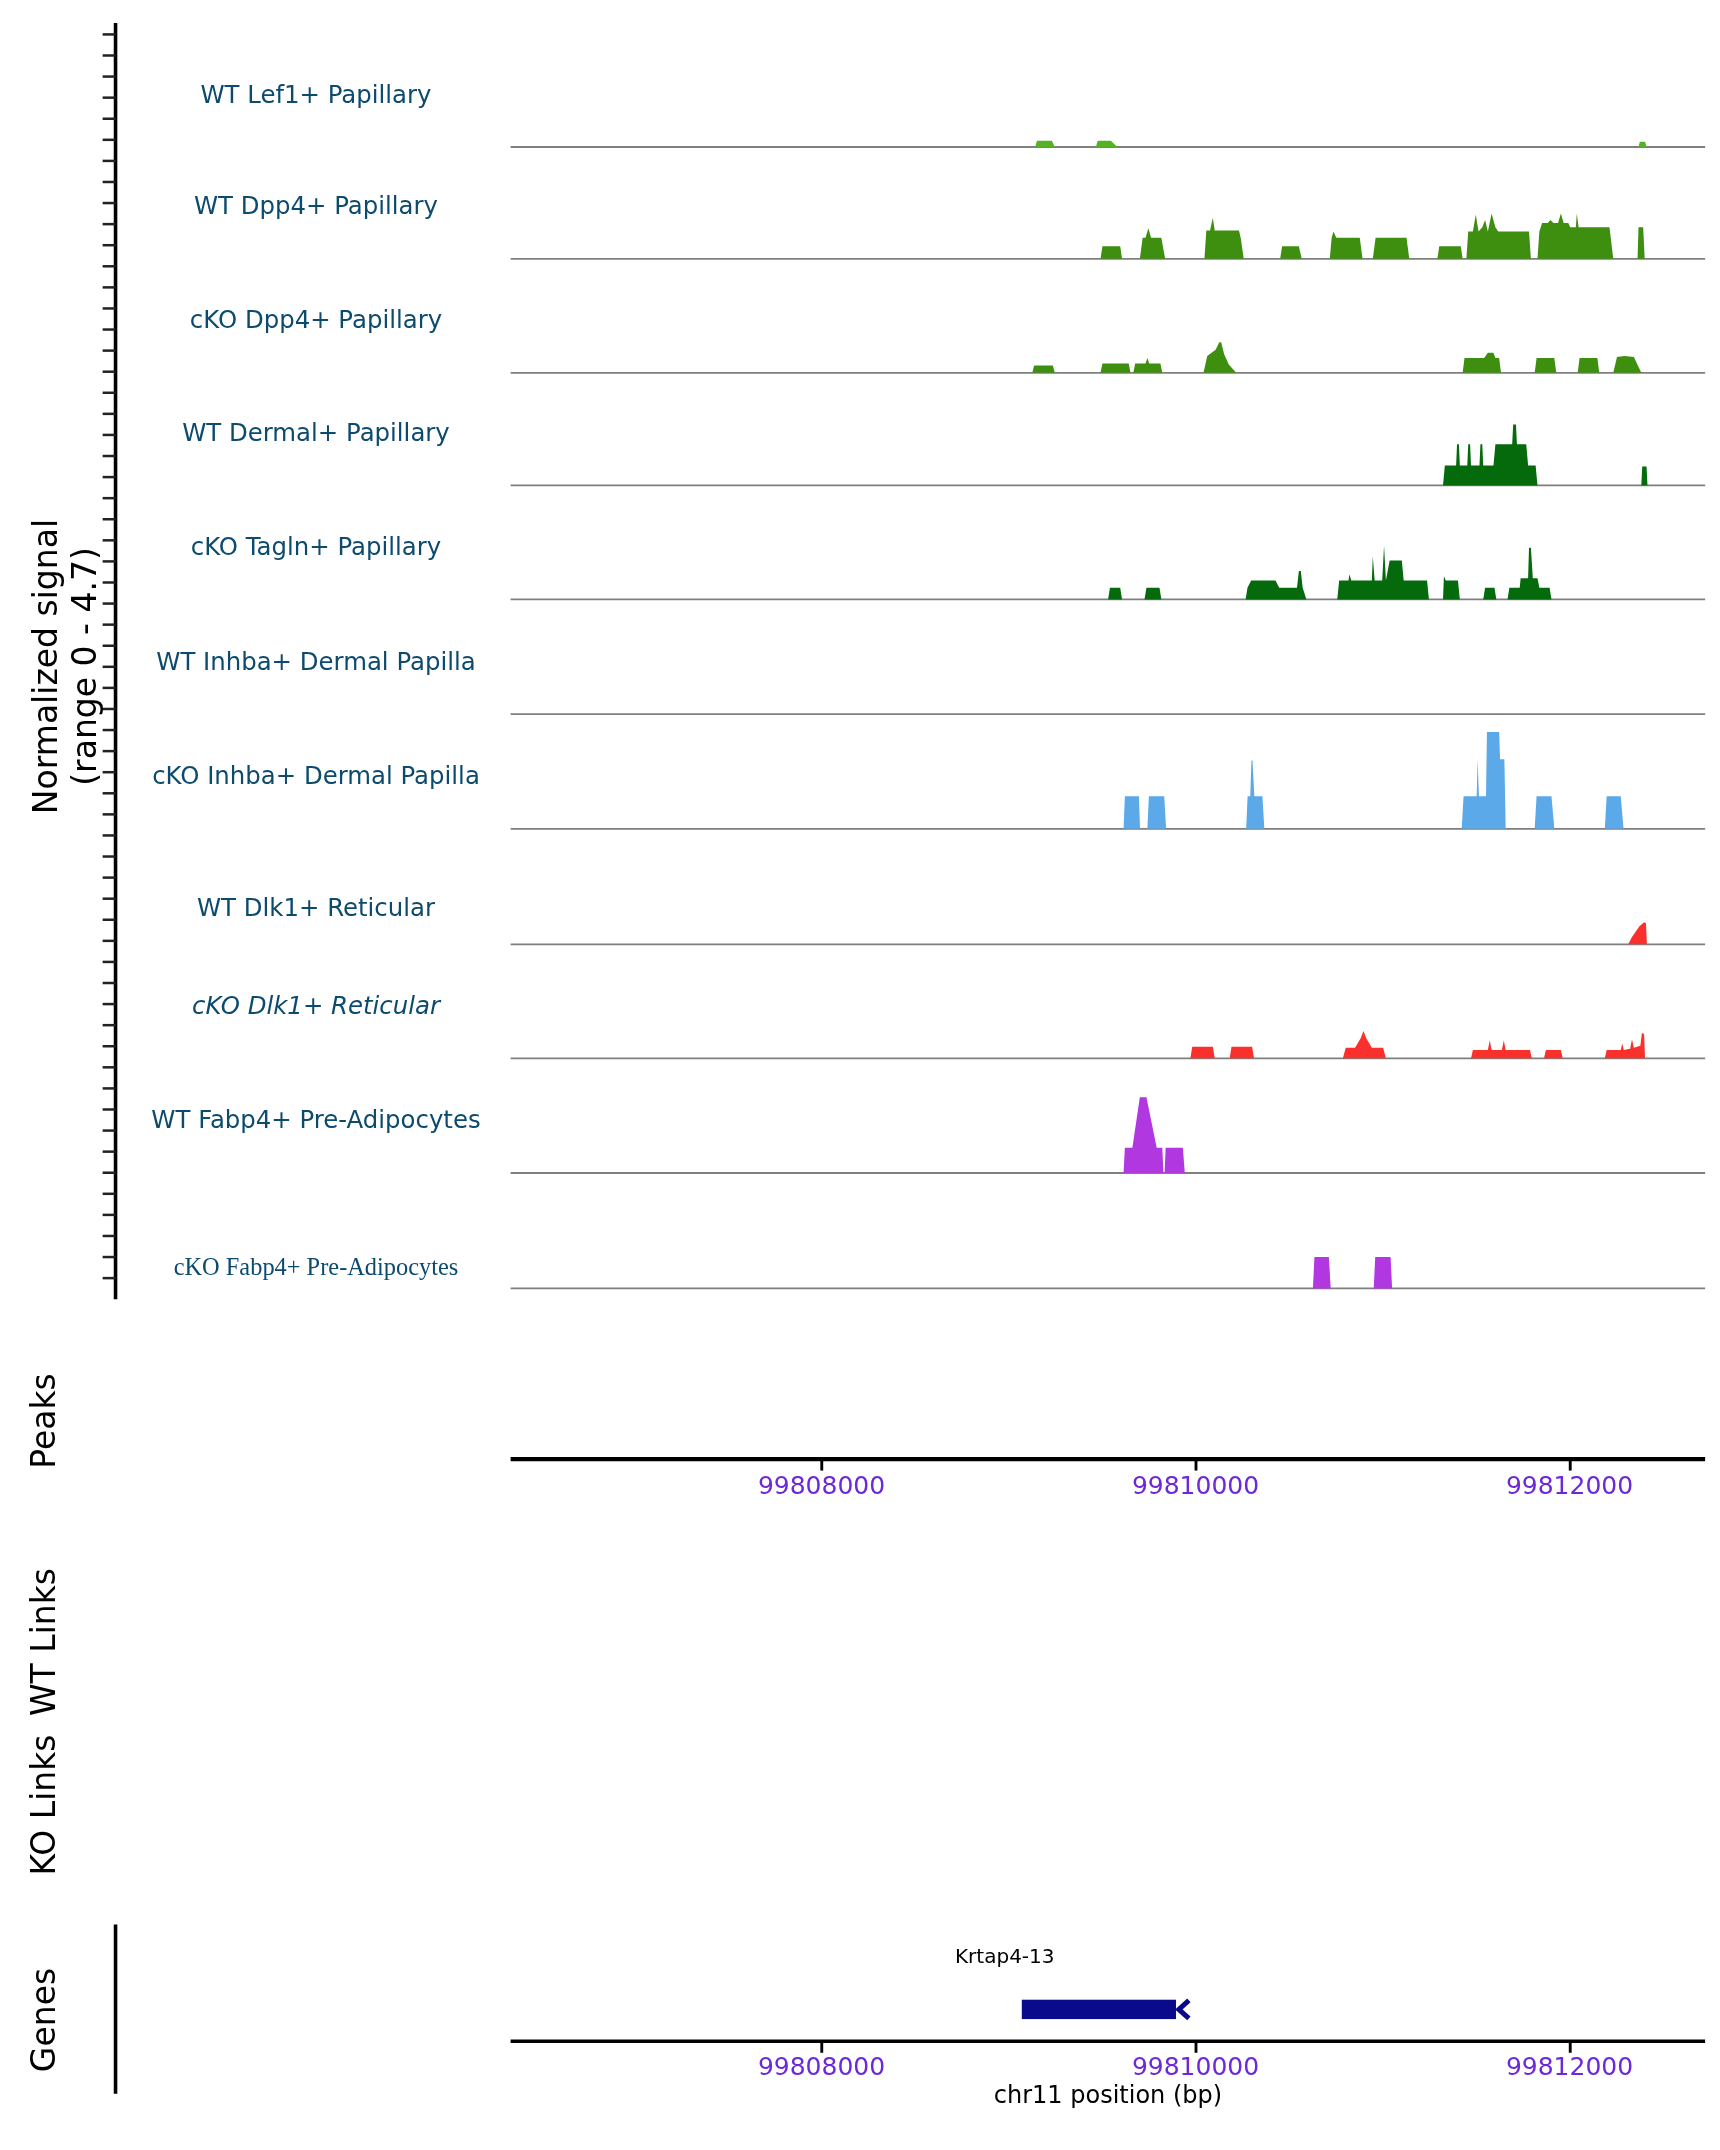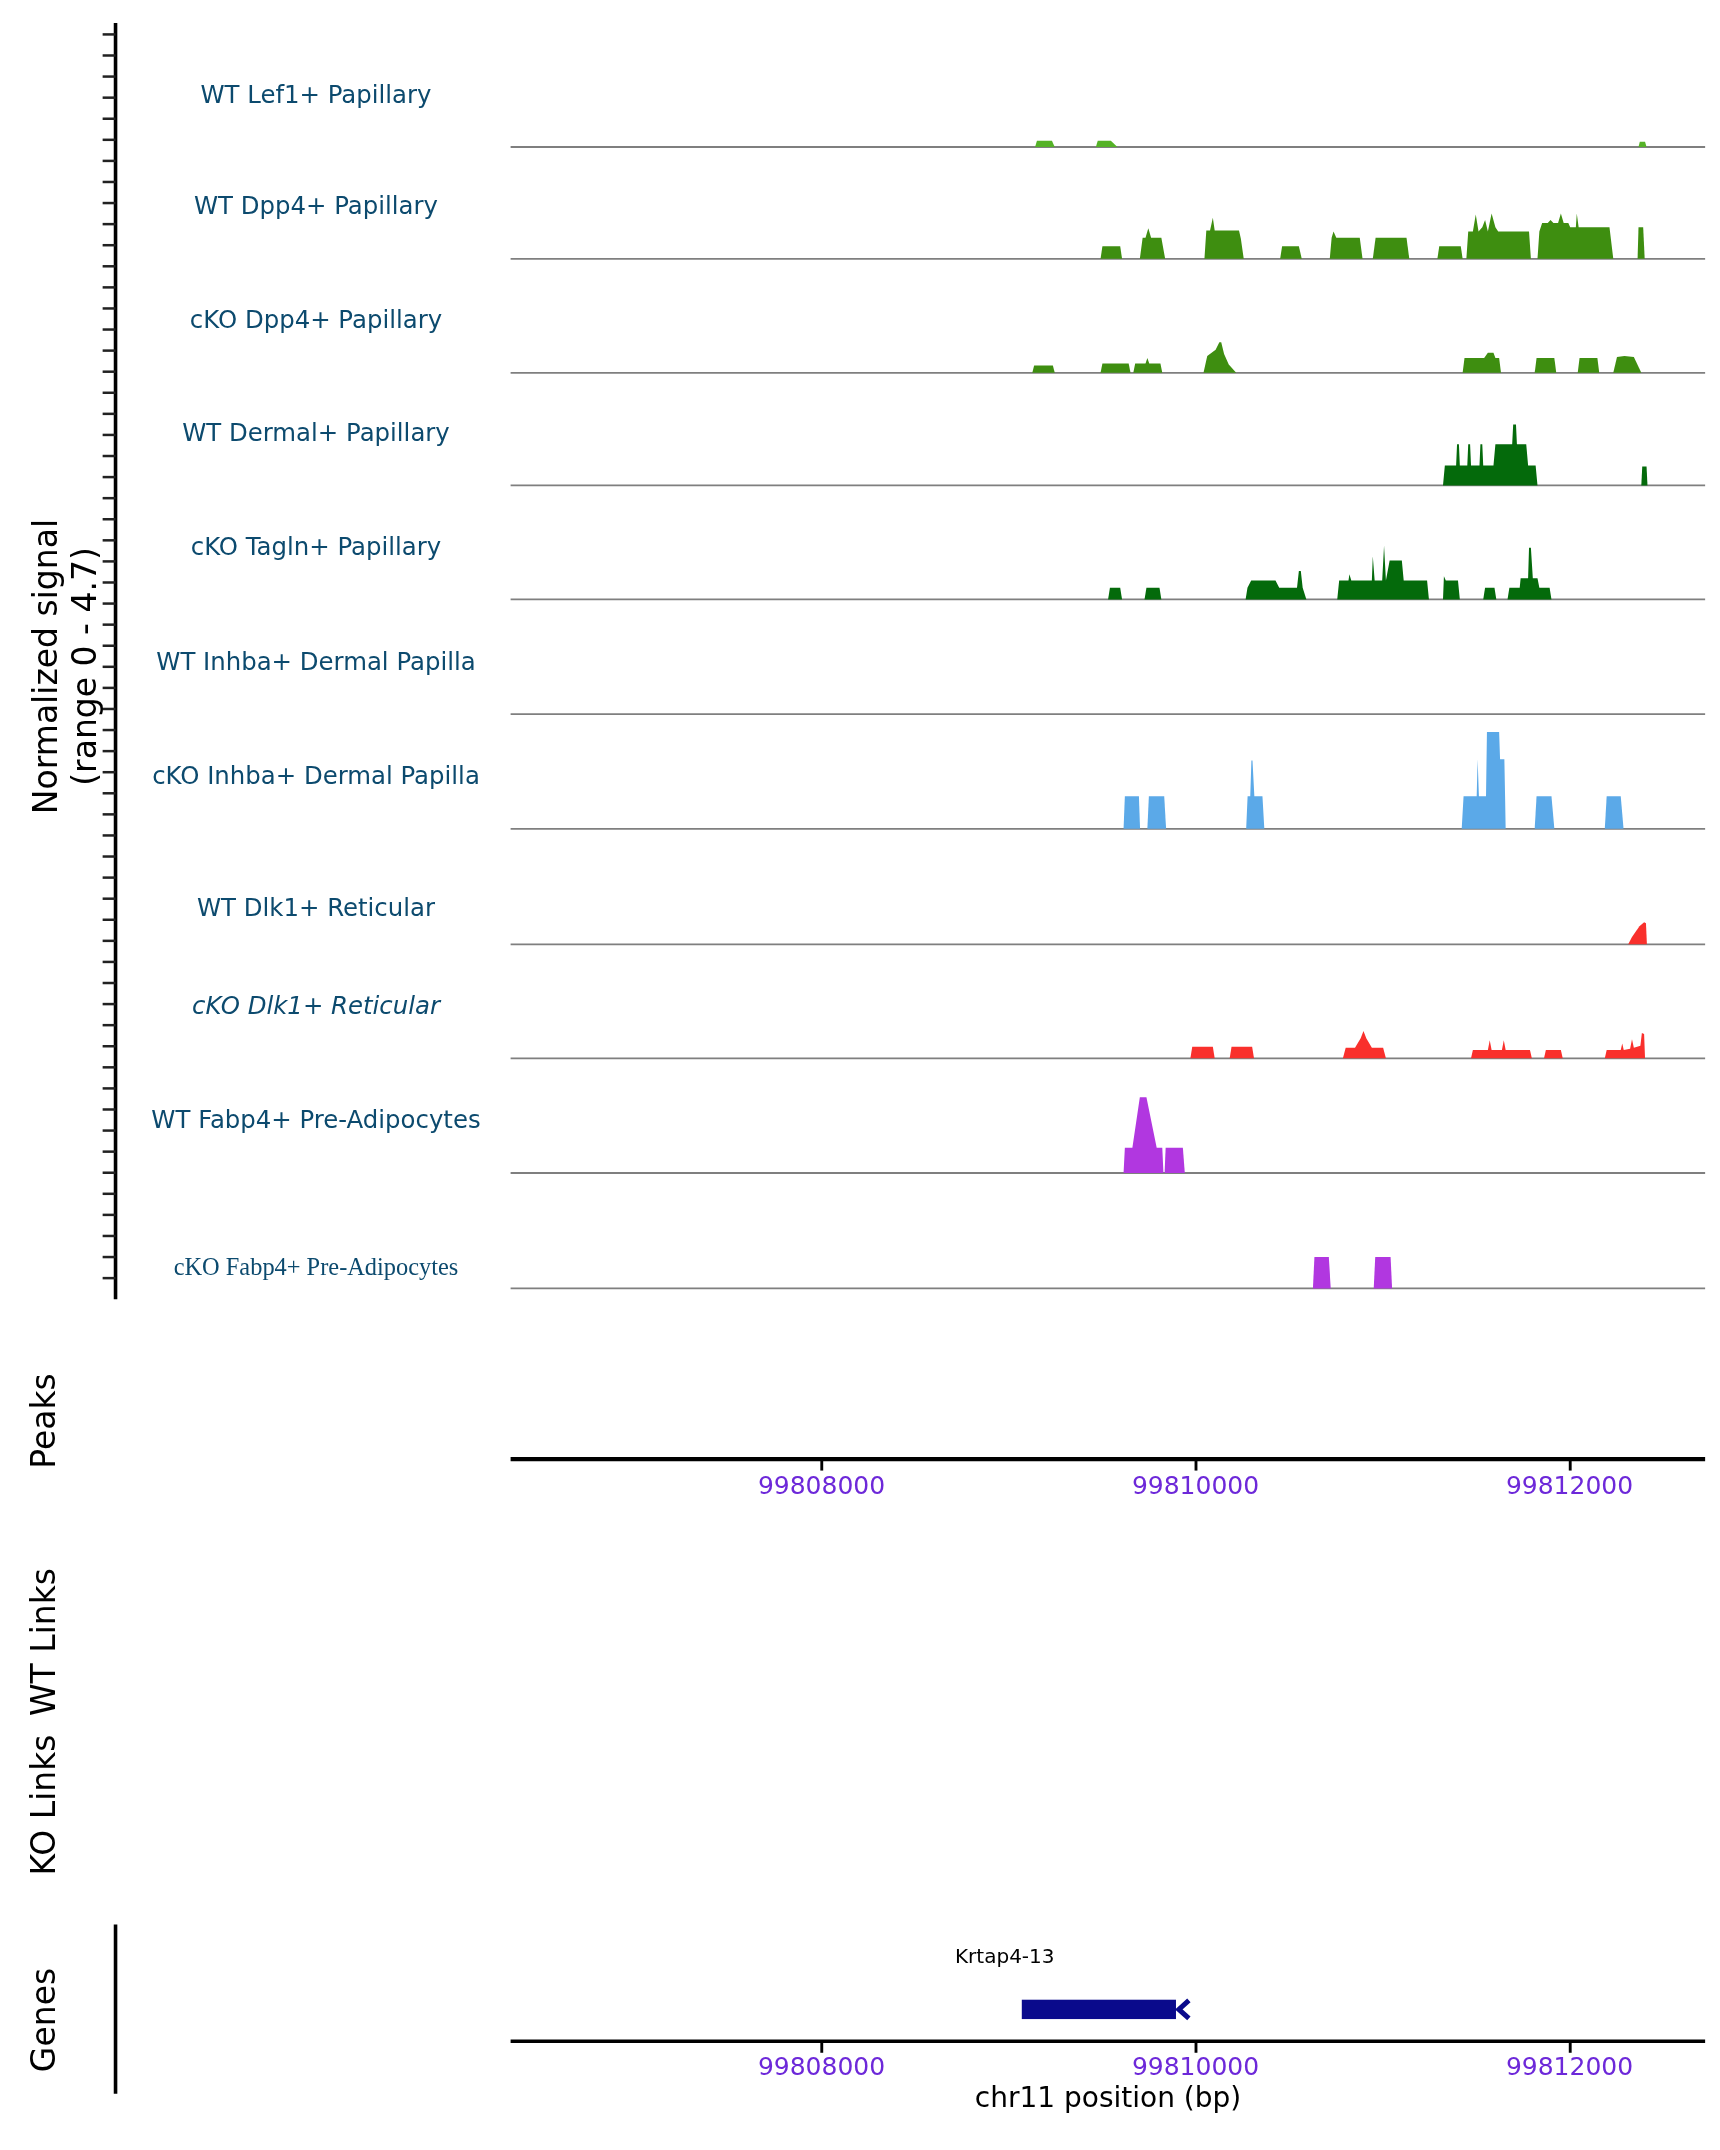--- a/index.html
+++ b/index.html
@@ -6,21 +6,21 @@
   .figure{position:relative;width:1721px;height:2151px;background:#fff;overflow:hidden;
           font-family:"DejaVu Sans", sans-serif;color:#111;}
   #main-svg{position:absolute;left:0;top:0;}
   .track-label{position:absolute;left:65px;width:502px;text-align:center;
                font-size:24.4px;color:#0c4a6e;white-space:nowrap;}
   .vlabel{position:absolute;text-align:center;transform:rotate(-90deg);font-size:33px;color:#000;}
   .ylabel{position:absolute;left:-206px;top:627px;width:545px;height:79px;text-align:center;
           transform:rotate(-90deg);font-size:33px;line-height:1.18;color:#000;}
   .tick-label{position:absolute;width:215px;text-align:center;font-size:25px;color:#6d28d9;}
   .xlabel{position:absolute;left:821px;top:2081px;width:574px;text-align:center;
-          font-size:28px;color:#000;}
+          font-size:24px;color:#000;}
   .gene-label{position:absolute;left:955px;top:1944px;width:287px;text-align:left;
           font-size:20px;color:#000;}
 </style>
 </head>
 <body>
 
 <div class="figure">
 
   <svg id="main-svg" width="1721" height="2151" viewBox="0 0 2400 3000">
       <line x1="161" y1="32" x2="161" y2="1812" stroke="#000" stroke-width="5"></line>

